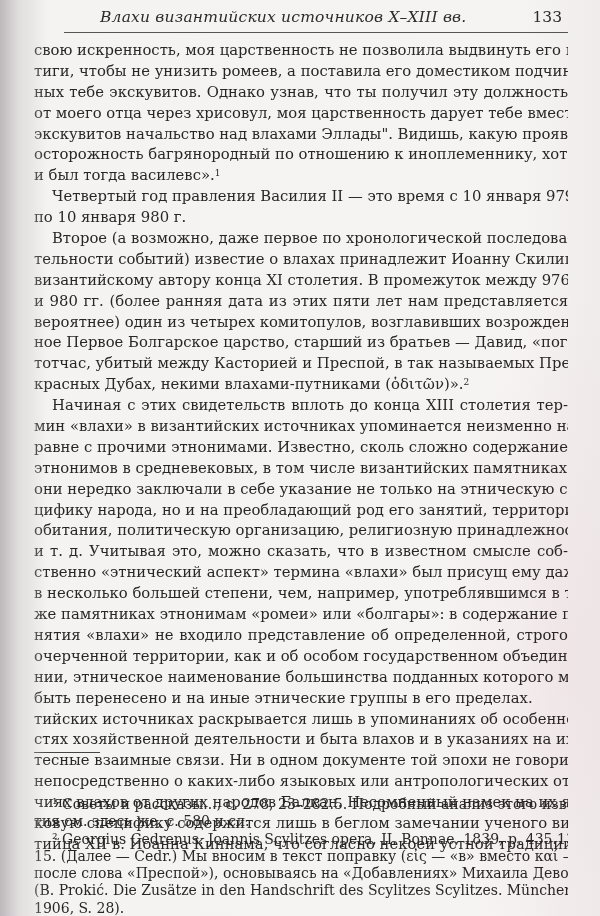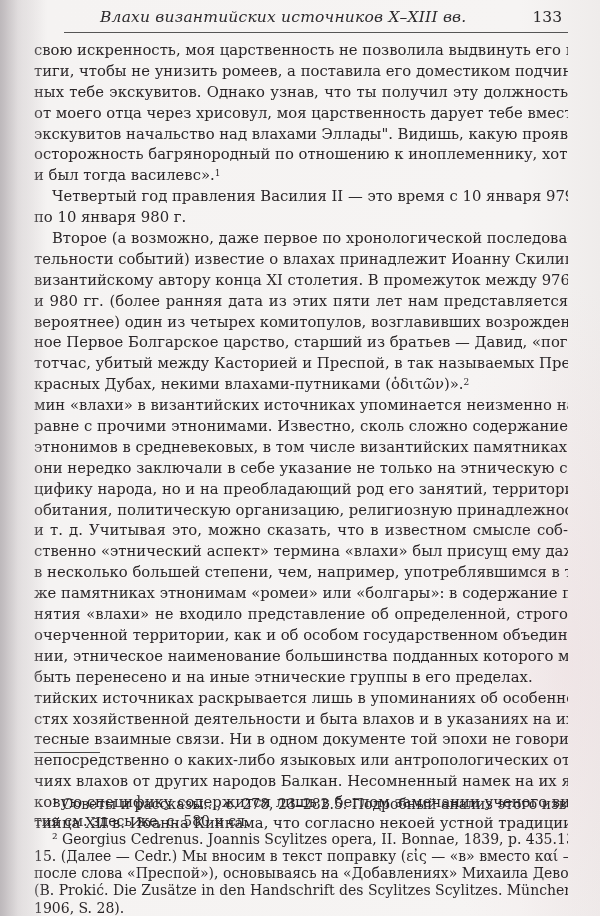--- a/index.html
+++ b/index.html
@@ -80,20 +80,21 @@
       <div class="line indent"><span>Четвертый год правления Василия II — это время с 10 января 979 г.</span></div>
       <div class="line last"><span>по 10 января 980 г.</span></div>
       <div class="line indent"><span>Второе (а возможно, даже первое по хронологической последова-</span></div>
       <div class="line"><span>тельности событий) известие о влахах принадлежит Иоанну Скилице,</span></div>
       <div class="line"><span>византийскому автору конца XI столетия. В промежуток между 976</span></div>
       <div class="line"><span>и 980 гг. (более ранняя дата из этих пяти лет нам представляется</span></div>
       <div class="line"><span>вероятнее) один из четырех комитопулов, возглавивших возрожден-</span></div>
       <div class="line"><span>ное Первое Болгарское царство, старший из братьев — Давид, «погиб</span></div>
       <div class="line"><span>тотчас, убитый между Касторией и Преспой, в так называемых Пре-</span></div>
       <div class="line last"><span>красных Дубах, некими влахами-путниками (ὁδιτῶν)».</span><sup>2</sup></div>
+      <div class="line indent"><span>Начиная с этих свидетельств вплоть до конца XIII столетия тер-</span></div>
       <div class="line"><span>мин «влахи» в византийских источниках упоминается неизменно на-</span></div>
       <div class="line"><span>равне с прочими этнонимами. Известно, сколь сложно содержание</span></div>
       <div class="line"><span>этнонимов в средневековых, в том числе византийских памятниках:</span></div>
       <div class="line"><span>они нередко заключали в себе указание не только на этническую спе-</span></div>
       <div class="line"><span>цифику народа, но и на преобладающий род его занятий, территорию</span></div>
       <div class="line"><span>обитания, политическую организацию, религиозную принадлежность</span></div>
       <div class="line"><span>и т. д. Учитывая это, можно сказать, что в известном смысле соб-</span></div>
       <div class="line"><span>ственно «этнический аспект» термина «влахи» был присущ ему даже</span></div>
       <div class="line"><span>в несколько большей степени, чем, например, употреблявшимся в тех</span></div>
       <div class="line"><span>же памятниках этнонимам «ромеи» или «болгары»: в содержание по-</span></div>

